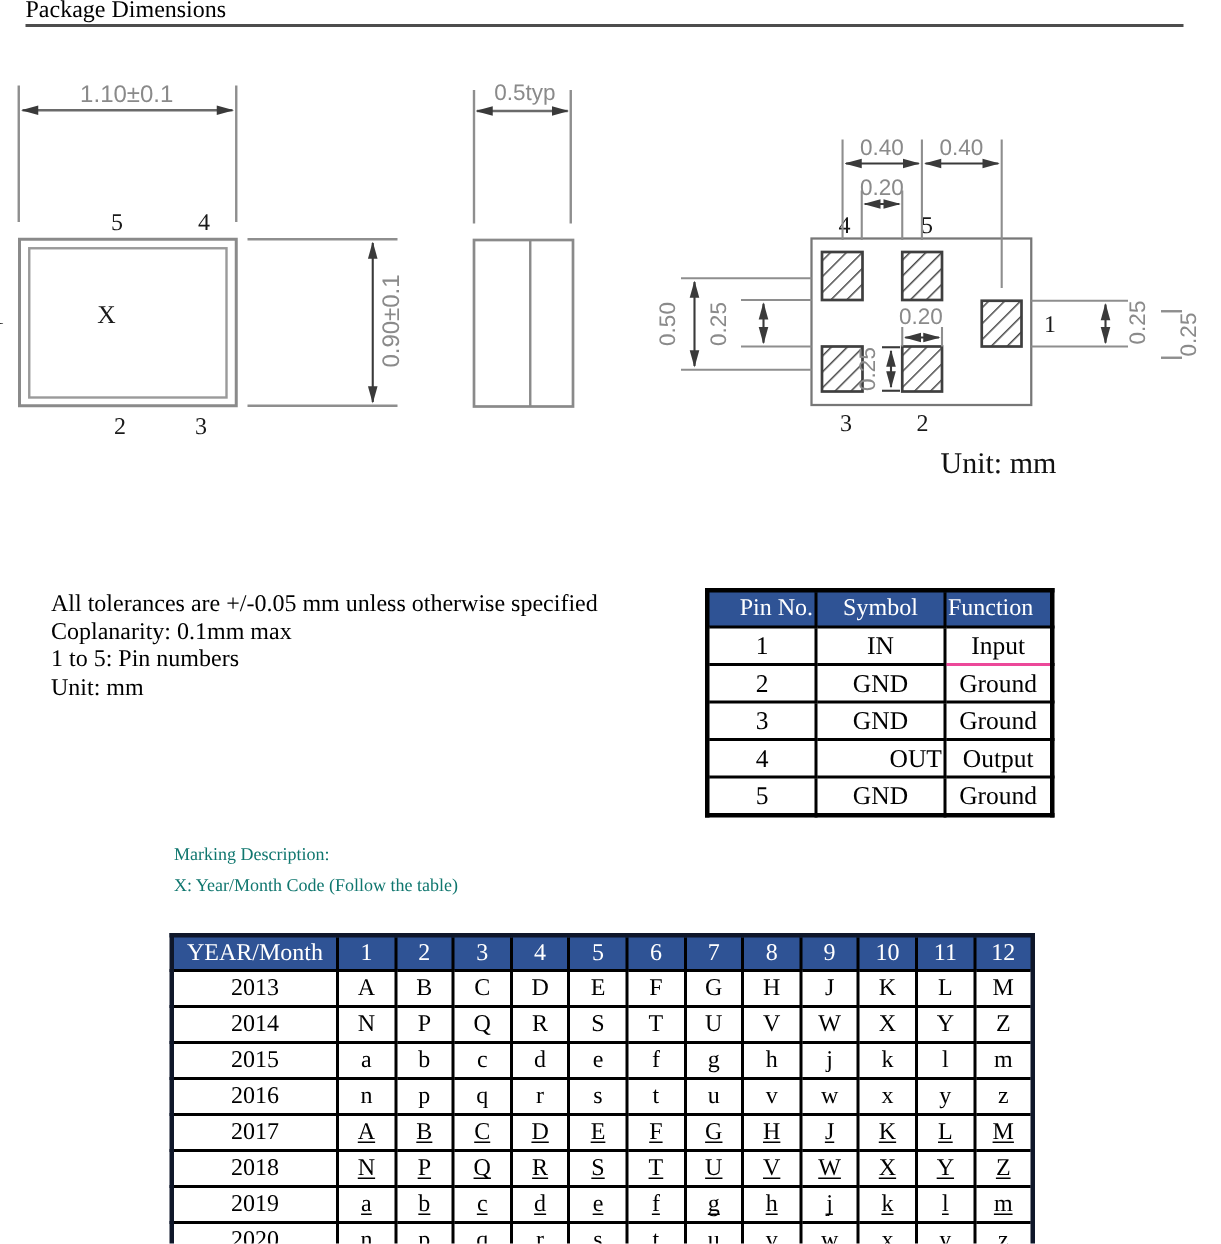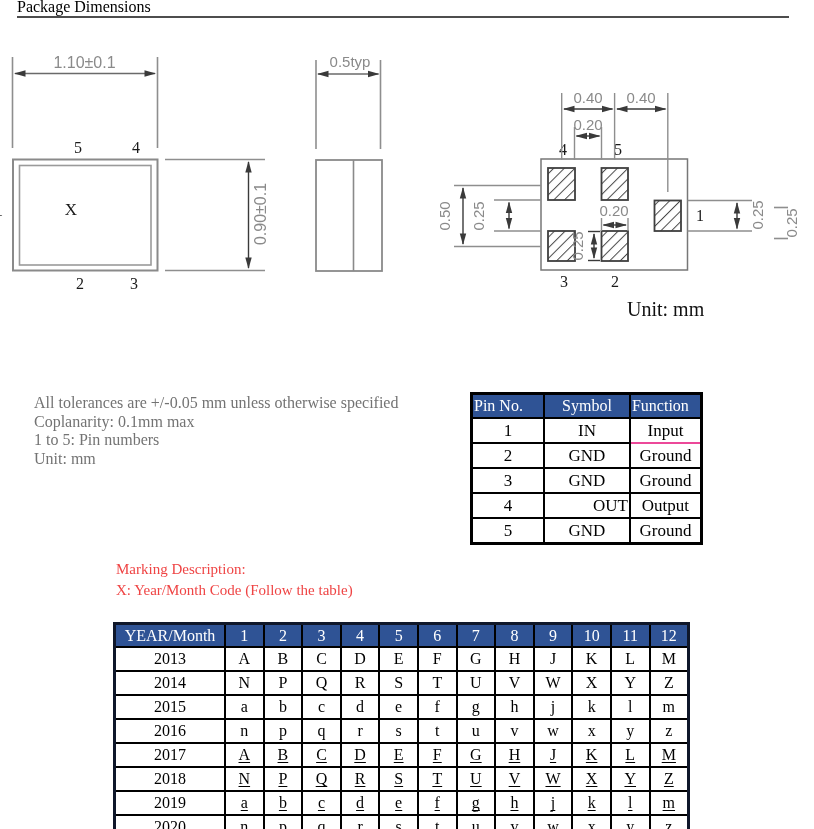--- a/index.html
+++ b/index.html
@@ -157,31 +157,31 @@
   <text class="dimtxt" font-size="15" text-anchor="middle" transform="translate(763,215) rotate(-90)">0.25</text>
 
   <line x1="774" y1="207.5" x2="788" y2="207.5" stroke="#8e8e8e" stroke-width="1.6"></line>
   <line x1="774" y1="238.5" x2="788" y2="238.5" stroke="#8e8e8e" stroke-width="1.6"></line>
 
   <text class="dimtxt" font-size="15" text-anchor="middle" transform="translate(797,223) rotate(-90)">0.25</text>
 </svg>
 
 <div class="abs" style="left:627px;top:298px;font-size:20px;color:#111;">Unit: mm</div>
 
-<div class="abs" style="left:34px;top:394px;font-size:16px;line-height:18.5px;color:#737373;">
+<div class="abs" style="left:34px;top:394px;font-size:16px;line-height:18.5px;color:#000000;">
 All tolerances are +/-0.05 mm unless otherwise specified<br>
 Coplanarity: 0.1mm max<br>
 1 to 5: Pin numbers<br>
 Unit: mm
 </div>
 
 <table class="abs" style="left:470px;top:392px;font-size:17px;border:3px solid #000;">
   <tbody>
       <tr style="background:#2f5395;color:#fff;font-size:16px;">
-    <td style="border:2px solid #000;width:68px;height:20px;text-align:left;">Pin No.</td>
+    <td style="border:2px solid #000;width:68px;height:20px;text-align:right;">Pin No.</td>
     <td style="border:2px solid #000;width:67px;text-align:center;">Symbol</td>
     <td style="border:2px solid #000;width:67px;text-align:left;">Function</td>
   </tr>
   <tr>
         <td style="border:2px solid #000;height:21px;text-align:center;">1</td>
         <td style="border:2px solid #000;text-align:center;">IN</td>
         <td style="border:2px solid #ec4899;text-align:center;">Input</td>
       </tr>
   <tr>
         <td style="border:2px solid #000;height:21px;text-align:center;">2</td>
@@ -199,21 +199,21 @@
         <td style="border:2px solid #000;text-align:center;">Output</td>
       </tr>
   <tr>
         <td style="border:2px solid #000;height:21px;text-align:center;">5</td>
         <td style="border:2px solid #000;text-align:center;">GND</td>
         <td style="border:2px solid #000;text-align:center;">Ground</td>
       </tr>
 </tbody>
   </table>
 
-<div class="abs" style="left:116px;top:558.5px;font-size:15px;line-height:21px;color:#ef4444;">
+<div class="abs" style="left:116px;top:558.5px;font-size:12px;line-height:21px;color:#0f766e;">
 Marking Description:<br>
 X: Year/Month Code (Follow the table)
 </div>
 
 <table class="abs" id="ymtable" style="left:113px;top:622px;font-size:16px;border:3px solid #0f172a;">
   <tbody>
       <tr style="background:#2f5395;color:#fff;">
     <td style="border:2px solid #000;width:106px;height:19px;text-align:center;">YEAR/Month</td>
     <td class="m" style="border:2px solid #000;width:34.6px;text-align:center;">1</td>
     <td class="m" style="border:2px solid #000;width:34.6px;text-align:center;">2</td>

